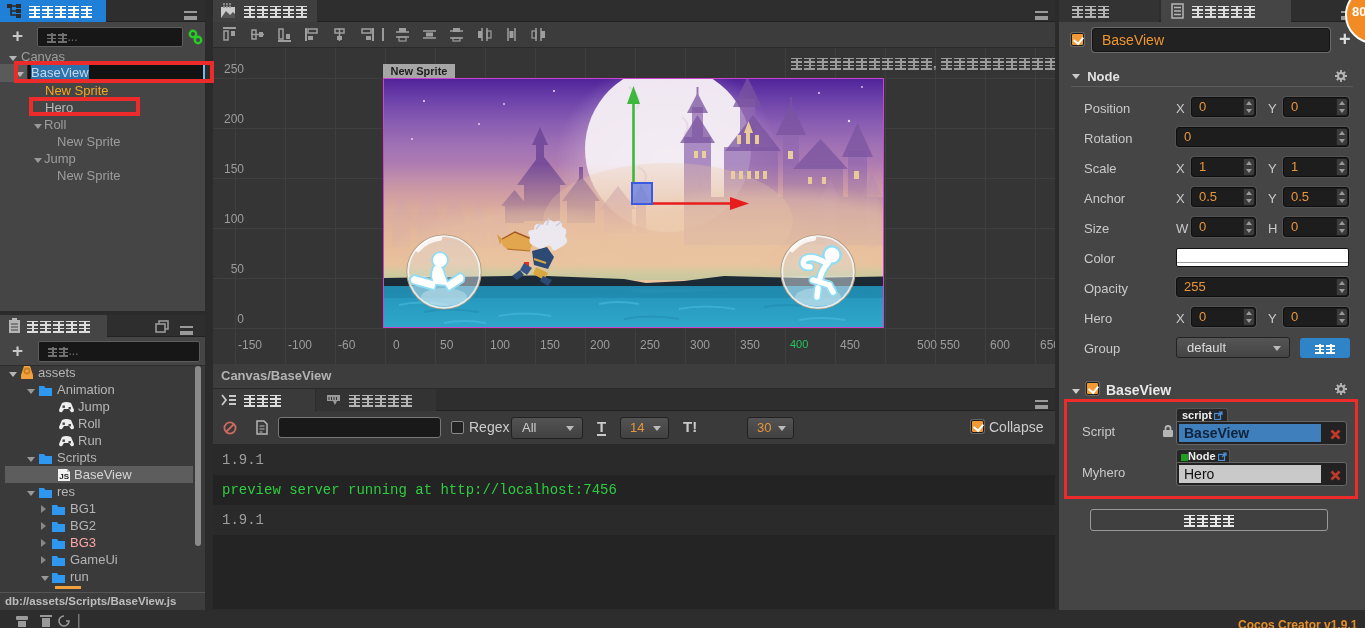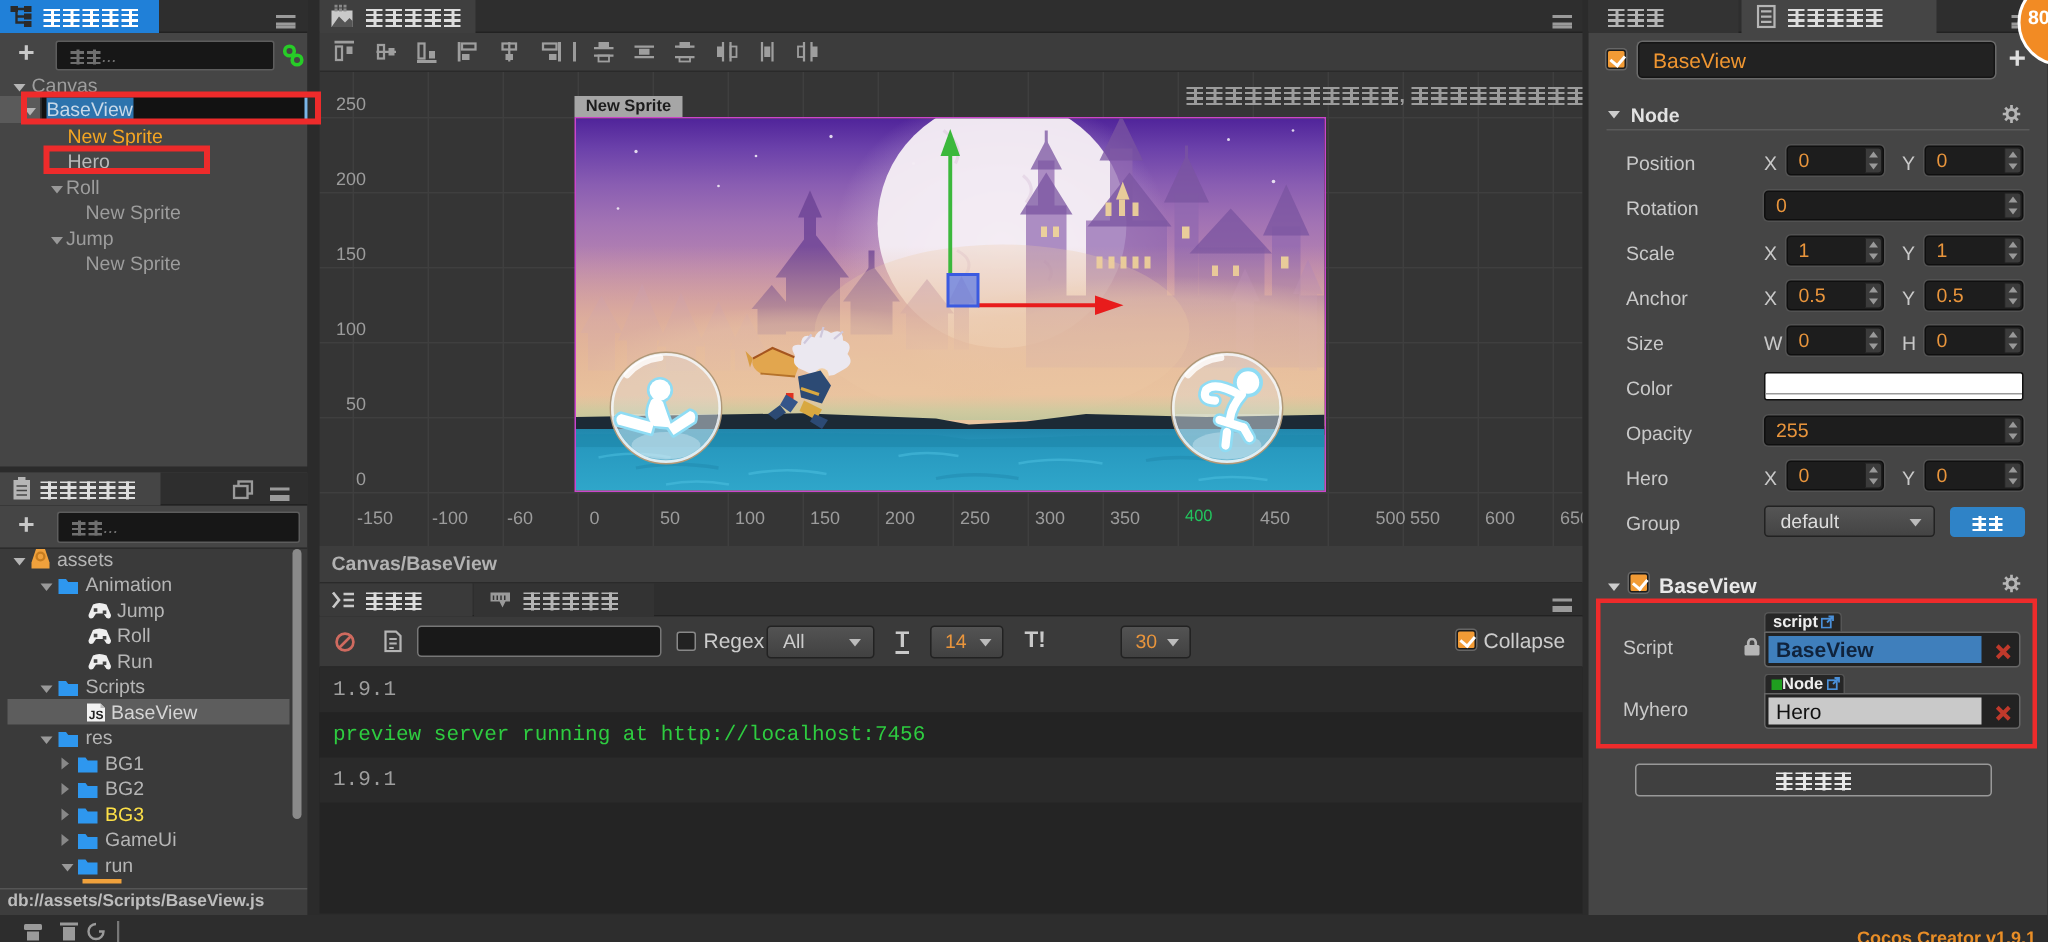--- a/index.html
+++ b/index.html
@@ -132,21 +132,21 @@
         <path d="M1 2 h5 l1.5 2 H14 v8 H1 Z" fill="#2e97ef"></path>
       </svg><span style="margin-left:4px;color:#b5b5b5;">res</span></div>
   <div class="row" style="left:0;top:185px;"><span style="margin-left:41px;"><span class="tri-r"></span></span><svg style="margin-left:5px;vertical-align:-3px;" width="15" height="13" viewBox="0 0 15 13">
         <path d="M1 2 h5 l1.5 2 H14 v8 H1 Z" fill="#2e97ef"></path>
       </svg><span style="margin-left:4px;color:#b5b5b5;">BG1</span></div>
   <div class="row" style="left:0;top:202px;"><span style="margin-left:41px;"><span class="tri-r"></span></span><svg style="margin-left:5px;vertical-align:-3px;" width="15" height="13" viewBox="0 0 15 13">
         <path d="M1 2 h5 l1.5 2 H14 v8 H1 Z" fill="#2e97ef"></path>
       </svg><span style="margin-left:4px;color:#b5b5b5;">BG2</span></div>
   <div class="row" style="left:0;top:219px;"><span style="margin-left:41px;"><span class="tri-r"></span></span><svg style="margin-left:5px;vertical-align:-3px;" width="15" height="13" viewBox="0 0 15 13">
         <path d="M1 2 h5 l1.5 2 H14 v8 H1 Z" fill="#2e97ef"></path>
-      </svg><span style="margin-left:4px;color:#fde047;text-align:center;">BG3</span></div>
+      </svg><span style="margin-left:4px;color:#fca5a5;text-align:center;">BG3</span></div>
   <div class="row" style="left:0;top:236px;"><span style="margin-left:41px;"><span class="tri-r"></span></span><svg style="margin-left:5px;vertical-align:-3px;" width="15" height="13" viewBox="0 0 15 13">
         <path d="M1 2 h5 l1.5 2 H14 v8 H1 Z" fill="#2e97ef"></path>
       </svg><span style="margin-left:4px;color:#b5b5b5;">GameUi</span></div>
   <div class="row" style="left:0;top:253px;"><span style="margin-left:41px;"><span class="tri-d" style="border-top-color:#999;"></span></span><svg style="margin-left:2px;vertical-align:-3px;" width="15" height="13" viewBox="0 0 15 13">
         <path d="M1 2 h5 l1.5 2 H14 v8 H1 Z" fill="#2e97ef"></path>
       </svg><span style="margin-left:4px;color:#b5b5b5;">run</span></div>
   <div class="abs" style="left:55px;top:271px;width:26px;height:3px;background:#f0a13c;"></div>
 
   <div class="abs" style="left:0;top:277px;width:205px;height:18px;background:#3d3d3d;border-top:1px solid #555;color:#bdbdbd;font-size:11.5px;font-weight:bold;line-height:17px;padding-left:5px;">db://assets/Scripts/BaseView.js</div>
 </div>

